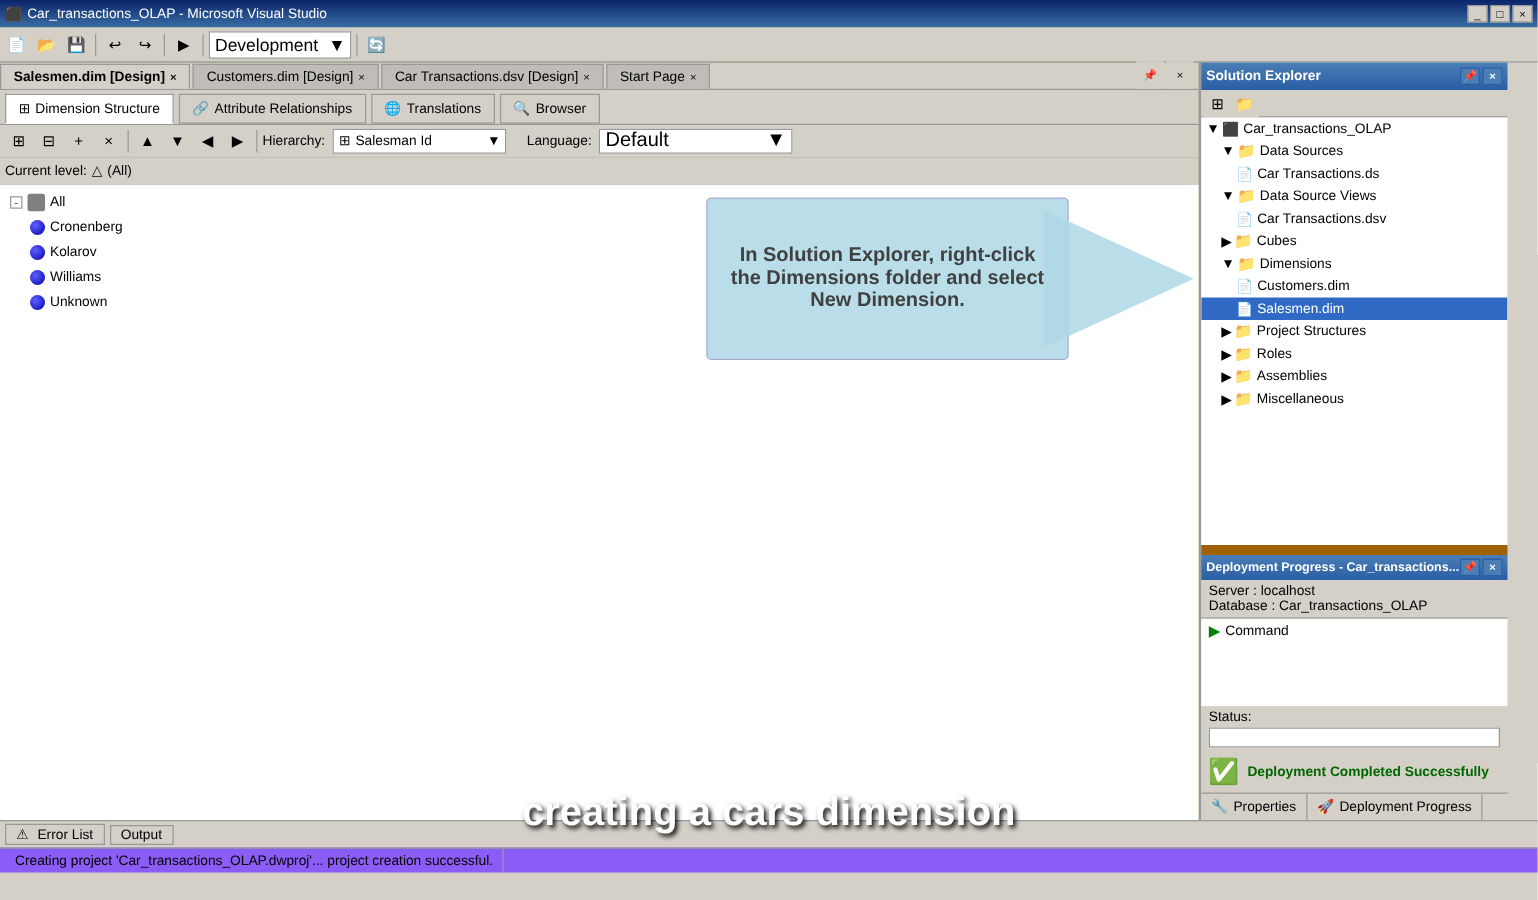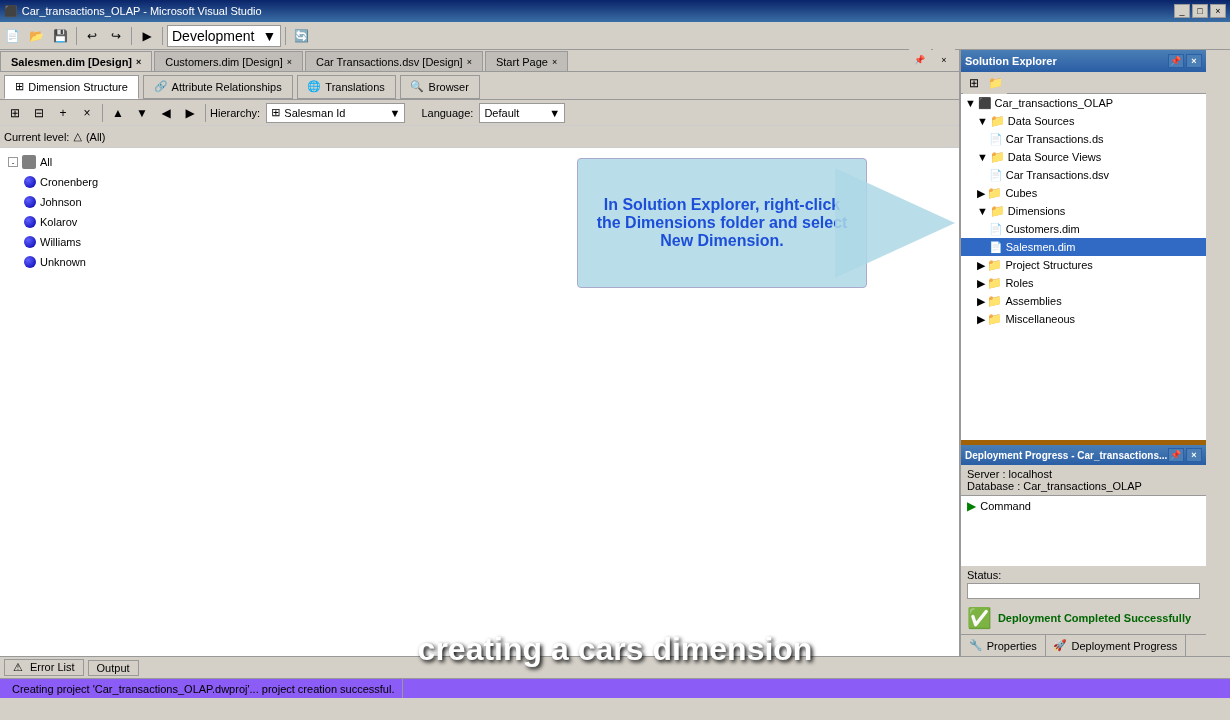--- a/index.html
+++ b/index.html
@@ -96,21 +96,21 @@
     
     .toolbar2 {
       height: 26px;
       background: #d4d0c8;
       display: flex; align-items: center;
       border-bottom: 1px solid #ccc;
       padding: 0 4px; gap: 2px;
     }
     .hierarchy-label { font-size: 11px; margin-right: 4px; }
     .hier-select { height: 20px; background: white; border: 1px solid #999; padding: 0 4px; font-size: 11px; display: flex; align-items: center; gap: 4px; }
-    .lang-select { height: 20px; background: white; border: 1px solid #999; padding: 0 4px; font-size: 11px; display: flex; align-items: center; }
+    .lang-select { height: 20px; background: white; border: 1px solid #999; padding: 0 4px; font-size: 16px; display: flex; align-items: center; gap: 48px; }
 
     
     .tree-area {
       flex: 1;
       background: white;
       overflow-y: auto;
       padding: 4px;
     }
     .current-level-bar {
       height: 22px;
@@ -134,31 +134,31 @@
     .tooltip-overlay {
       position: absolute;
       left: 570px;
       top: 150px;
       width: 420px;
       height: 200px;
       pointer-events: none;
     }
     .tooltip-box {
       position: absolute;
-      left: 12px; top: 10px;
+      left: 0; top: 10px;
       width: 290px;
       height: 130px;
       background: rgba(173, 216, 230, 0.85);
       border: 1px solid #aac;
       border-radius: 4px;
       display: flex; align-items: center; justify-content: center;
       padding: 12px;
       font-size: 16px;
       font-weight: bold;
-      color: #1d4ed8;
+      color: #404040;
       text-align: center;
     }
     .arrow-right {
       position: absolute;
       left: 270px;
       top: 20px;
       width: 0; height: 0;
       border-top: 55px solid transparent;
       border-bottom: 55px solid transparent;
       border-left: 120px solid rgba(173, 216, 230, 0.85);
@@ -200,21 +200,21 @@
     .sol-item.selected { background: #316ac5; color: white; }
     .sol-folder { color: #c8a000; margin-right: 3px; font-size: 12px; }
     .sol-file { color: #5555aa; margin-right: 3px; font-size: 11px; }
     .sol-indent1 { padding-left: 16px; }
     .sol-indent2 { padding-left: 28px; }
 
     
     .dep-panel {
       width: 245px;
       background: #d4d0c8;
-      border-top: 5px solid #a16207;
+      border-top: 8px solid #a16207;
     }
     .dep-header {
       height: 20px;
       background: linear-gradient(to bottom, #4a7eb5, #2a5ea5);
       color: white;
       display: flex; align-items: center; justify-content: space-between;
       padding: 0 4px; font-size: 10px; font-weight: bold;
     }
     .dep-info {
       background: #d4d0c8;
@@ -423,26 +423,20 @@
         </div>
         <div class="tree-indent">
           <div class="tree-item">
             <span class="sphere"></span>
             <span>Cronenberg</span>
           </div>
         </div>
         <div class="tree-indent">
           <div class="tree-item">
             <span class="sphere"></span>
-            <span>Johnson</span>
-          </div>
-        </div>
-        <div class="tree-indent">
-          <div class="tree-item">
-            <span class="sphere"></span>
             <span>Kolarov</span>
           </div>
         </div>
         <div class="tree-indent">
           <div class="tree-item">
             <span class="sphere"></span>
             <span>Williams</span>
           </div>
         </div>
         <div class="tree-indent">

